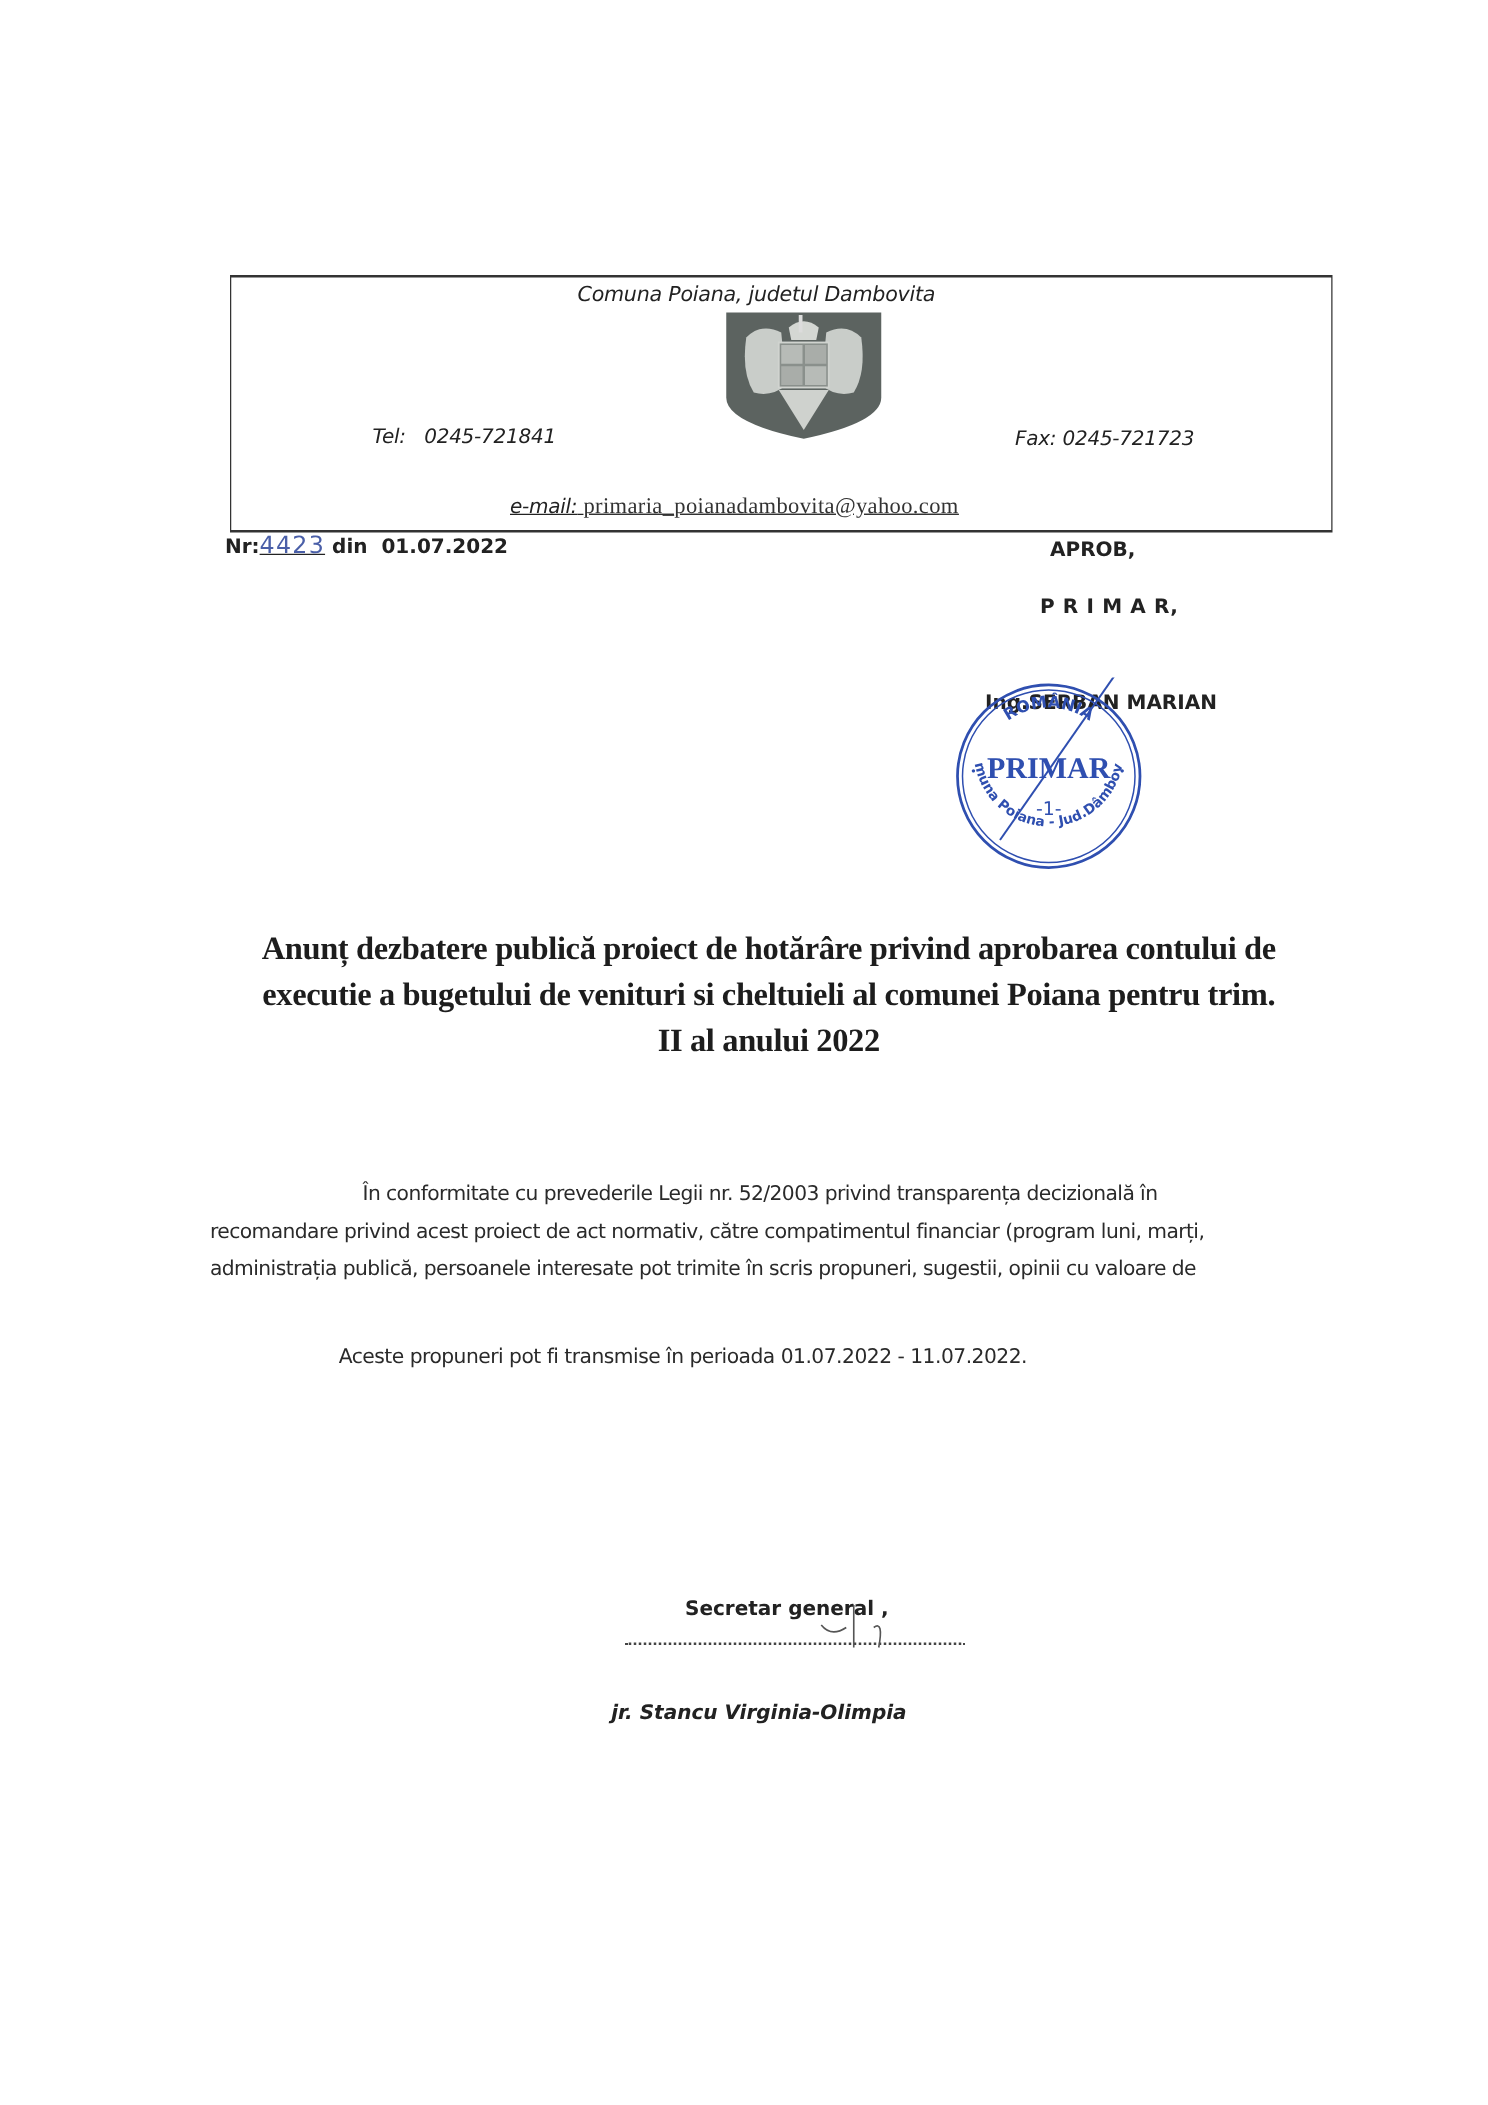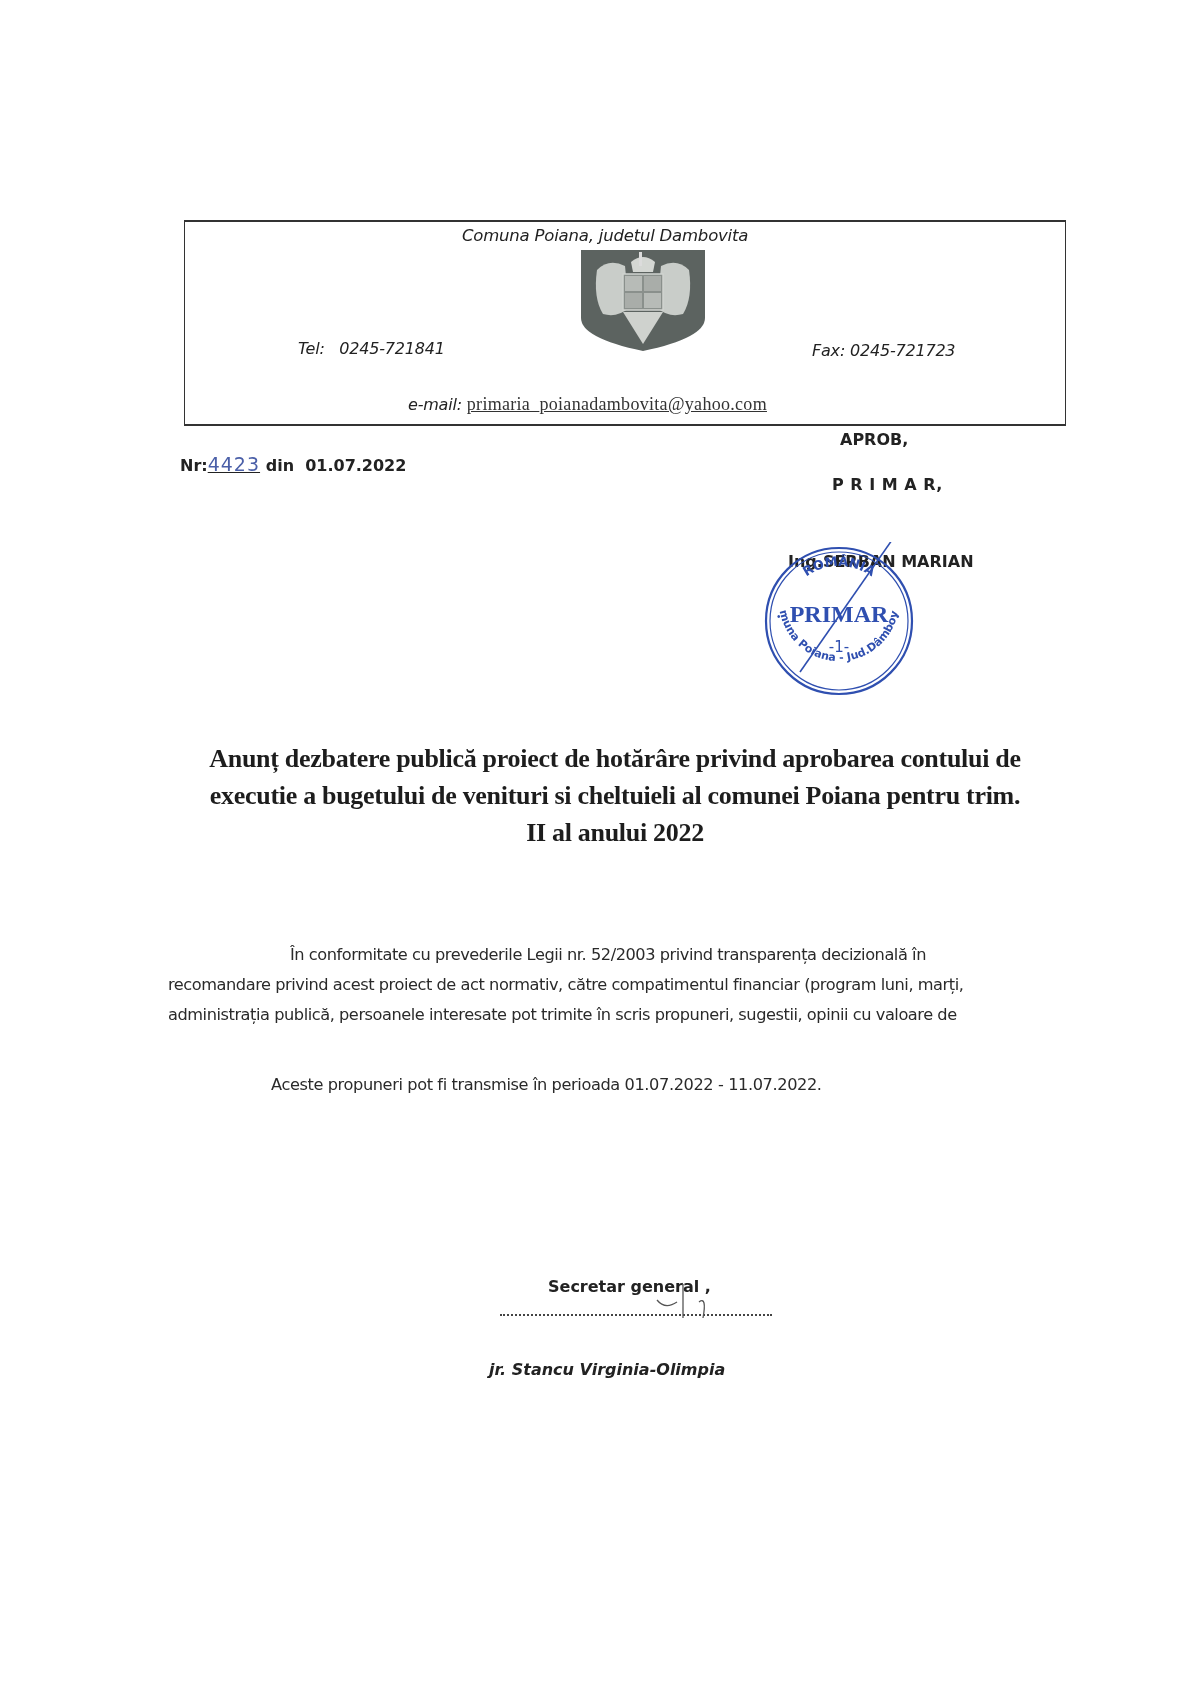--- a/index.html
+++ b/index.html
@@ -4,21 +4,21 @@
 <style>
   html, body { margin: 0; padding: 0; background: #ffffff; }
   body { width: 1190px; height: 1684px; position: relative; overflow: hidden;
          font-family: "Liberation Sans", sans-serif; color: #1a1a1a; }
   .abs { position: absolute; }
   .header-box { left: 184px; top: 220px; width: 882px; height: 206px;
                 border: 1.6px solid #333; border-top-width: 2px; border-bottom-width: 2.5px; box-sizing: border-box; }
   .hdr-italic { font-family: "DejaVu Sans", sans-serif; font-style: italic; font-size: 16px; color: #222; letter-spacing: -0.2px; }
   .serif-u { font-family: "Liberation Serif", serif; font-style: normal; text-decoration: underline; font-size: 18px; color: #333; letter-spacing: 0.3px; }
   .shield { left: 579px; top: 248px; width: 128px; height: 104px; }
-  .nr-line { left: 180px; top: 425px; font-family: "DejaVu Sans", sans-serif; font-size: 16px; font-weight: bold; color: #222; margin-top: 28px; }
+  .nr-line { left: 180px; top: 425px; font-family: "DejaVu Sans", sans-serif; font-size: 16px; font-weight: bold; color: #222; }
   .nr-hand { font-family: "DejaVu Sans", sans-serif; font-weight: normal; font-size: 19px; color: #4a5fa8; text-decoration: underline; text-decoration-color: #222; display: inline-block; width: 58px; letter-spacing: 1px; }
   .right-block { font-family: "DejaVu Sans", sans-serif; font-weight: bold; font-size: 16px; color: #222; }
   .stamp { left: 760px; top: 542px; width: 158px; height: 158px; }
   .title { left: 160px; top: 740px; width: 910px; text-align: center;
            font-family: "Liberation Serif", serif; font-weight: bold; font-size: 26px; line-height: 37px; color: #1d1d1d; letter-spacing: -0.3px; }
   .body-text { left: 168px; top: 940px; width: 910px; font-family: "DejaVu Sans", sans-serif; font-size: 16.2px; line-height: 30px; color: #2a2a2a; letter-spacing: -0.45px; }
   .indent { display: inline-block; width: 122px; }
   .email-link { font-family: "Liberation Serif", serif; font-size: 18px; text-decoration: underline; color: #333; letter-spacing: 0.2px; }
   .period { left: 271px; top: 1075px; font-family: "DejaVu Sans", sans-serif; font-size: 16.2px; color: #2a2a2a; letter-spacing: -0.4px; }
   .sec-title { left: 548px; top: 1277px; font-family: "DejaVu Sans", sans-serif; font-weight: bold; font-size: 16px; color: #222; }
@@ -51,21 +51,21 @@
 <div class="abs hdr-italic" style="left:298px; top:339px;">
   <span>Tel:</span>&nbsp;&nbsp;
   <span>0245-721841</span>
 </div>
 
 <div class="abs hdr-italic" style="left:812px; top:341px;">
   <span>Fax:</span>
   <span>0245-721723</span>
 </div>
 
-<div class="abs hdr-italic" style="left:408px; top:394px;">
+<div class="abs hdr-italic" style="left:408px; top:394px;text-decoration:underline;">
   <span>e-mail:</span>
   <span class="serif-u">primaria_poianadambovita@yahoo.com</span>
 </div>
 
 <div class="abs nr-line">
   <span>Nr:</span><span class="nr-hand">4423</span><span>din</span>&nbsp;
   <span>01.07.2022</span>
 </div>
 
 <div class="abs right-block" style="left:840px; top:430px;">APROB,</div>

